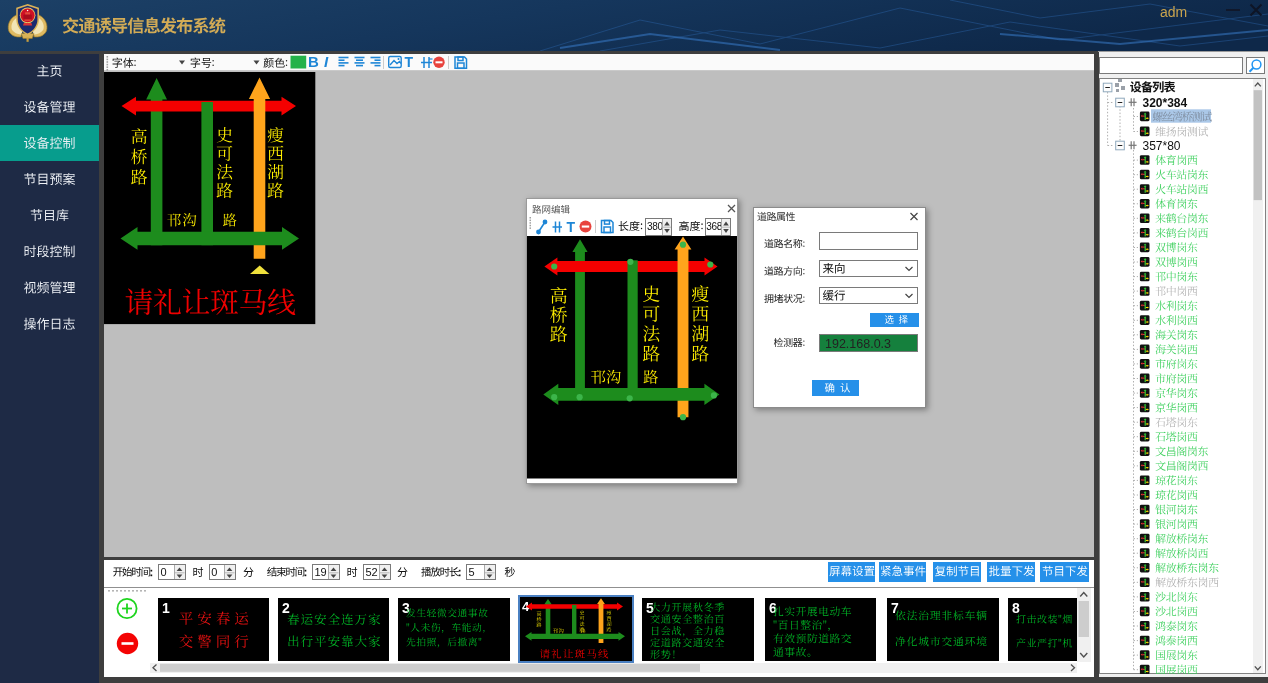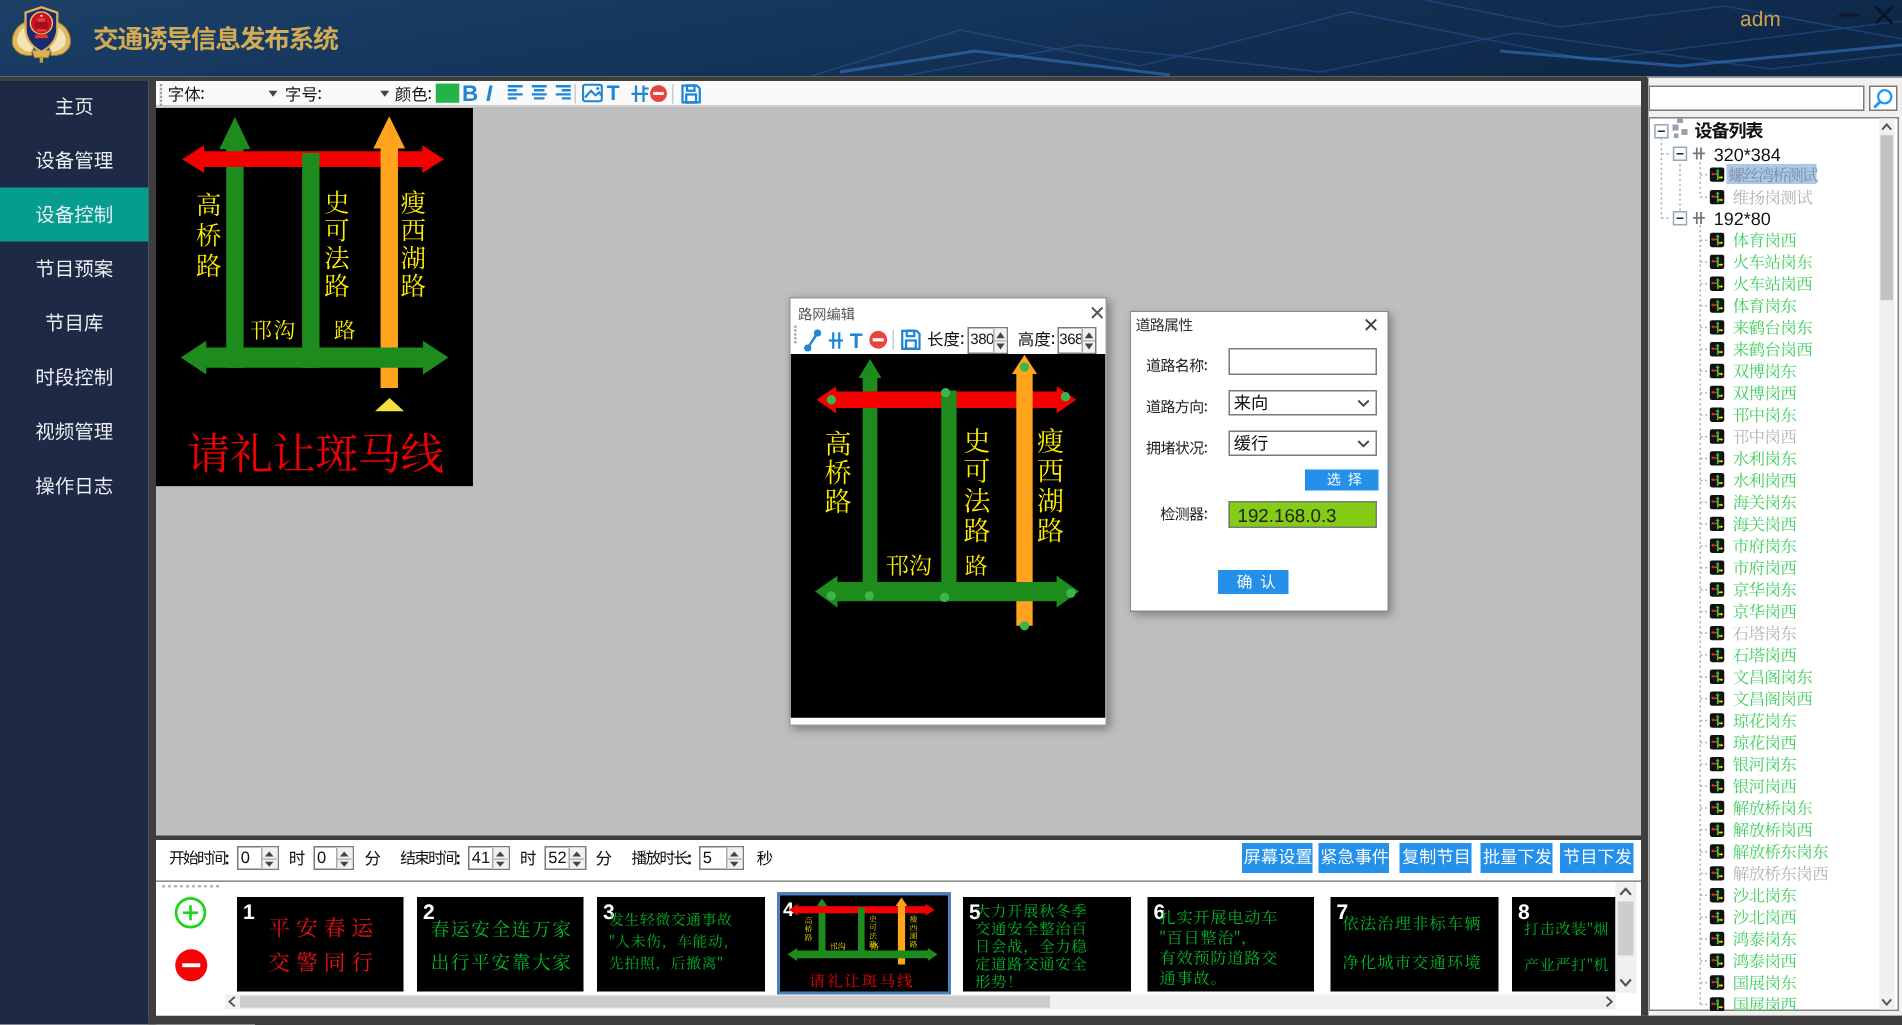--- a/index.html
+++ b/index.html
@@ -346,21 +346,21 @@
       <path d="M905.5 293.5 L909 297 L912.5 293.5" stroke="#444" stroke-width="1.2" fill="none"></path>
     </g>
   </svg>
 <div style="position:absolute;left:870px;top:313.2px;width:49px;height:13.5px;background:#2590e9;"></div>
 <svg style="position:absolute;left:870px;top:313.2px;" width="49" height="13.5" viewBox="0 0 49 13.5">
     <g transform="translate(-870 -313.2)">
       <use href="#s9009" transform="translate(884.5 323.2) scale(0.00950)" fill="#fff"></use>
       <use href="#s62e9" transform="translate(898.5 323.2) scale(0.00950)" fill="#fff"></use>
     </g>
   </svg>
-<div style="position:absolute;left:819px;top:334px;width:99px;height:17.6px;background:#84cc16;border:1px solid #7a7a7a;font-size:12.5px;color:#222;padding:2px 0 0 5px;">192.168.0.3</div>
+<div style="position:absolute;left:819px;top:334px;width:99px;height:17.6px;background:#15803d;border:1px solid #7a7a7a;font-size:12.5px;color:#222;padding:2px 0 0 5px;">192.168.0.3</div>
 <div style="position:absolute;left:811.5px;top:379.7px;width:47.5px;height:16px;background:#2590e9;"></div>
 <svg style="position:absolute;left:811.5px;top:379.7px;" width="47.5" height="16" viewBox="0 0 47.5 16">
     <g transform="translate(-811.5 -379.7)">
       <use href="#s786e" transform="translate(824.0 391.4) scale(0.01050)" fill="#fff"></use>
       <use href="#s8ba4" transform="translate(839.5 391.4) scale(0.01050)" fill="#fff"></use>
     </g>
   </svg>
 <div style="position:absolute;left:104px;top:556.8px;width:990px;height:3px;background:#3e3e3e;"></div>
 <div style="position:absolute;left:104px;top:559.8px;width:990px;height:27px;background:#fff;"></div>
 <svg style="position:absolute;left:104px;top:559.8px;" width="450" height="27" viewBox="0 0 450 27">
@@ -408,21 +408,21 @@
 <svg style="position:absolute;left:224.3px;top:564.5px;" width="11" height="14.0" viewBox="0 0 11 14.0">
     <g transform="translate(-224.3 -564.5)">
       <g transform="translate(224.3 564.5)" fill="#444">
         <path d="M2.6 6 L8.4 6 L5.5 2.6 Z"></path>
         <path d="M2.6 9.5 L8.4 9.5 L5.5 12.9 Z"></path>
         <line x1="0.5" y1="7.8" x2="10.5" y2="7.8" stroke="#ababab" stroke-width="0.8"></line>
       </g>
     </g>
   </svg>
 <div style="position:absolute;left:312px;top:563.5px;width:27.5px;height:16.5px;background:#fff;border:1px solid #7a7a7a;"></div>
-<div style="position:absolute;left:314.5px;top:565.5px;width:13.5px;height:12.5px;font-size:11px;color:#111;line-height:12.5px;">41</div>
+<div style="position:absolute;left:314.5px;top:565.5px;width:13.5px;height:12.5px;font-size:11px;color:#111;line-height:12.5px;">19</div>
 <div style="position:absolute;left:327.5px;top:564.5px;width:11px;height:14.0px;border-left:1px solid #ababab;background:#f0f0f0;"></div>
 <svg style="position:absolute;left:327.5px;top:564.5px;" width="11" height="14.0" viewBox="0 0 11 14.0">
     <g transform="translate(-327.5 -564.5)">
       <g transform="translate(327.5 564.5)" fill="#444">
         <path d="M2.6 6 L8.4 6 L5.5 2.6 Z"></path>
         <path d="M2.6 9.5 L8.4 9.5 L5.5 12.9 Z"></path>
         <line x1="0.5" y1="7.8" x2="10.5" y2="7.8" stroke="#ababab" stroke-width="0.8"></line>
       </g>
     </g>
   </svg>
@@ -1338,22 +1338,22 @@
         <rect x="1144.6000000000001" y="667.6" width="1.2" height="5.6" fill="#3c3"></rect>
         <rect x="1145.8000000000002" y="671.0000000000001" width="2.2" height="1" fill="#fd0"></rect>
         <path d="M1148.8000000000002 671.5000000000001 L1147.5 670.5000000000001 L1147.5 672.5000000000001 Z" fill="#fd0"></path>
       </g>
       <use href="#f56fd" transform="translate(1155.1 673.8) scale(0.01100)" fill="#3bcf5b"></use>
       <use href="#f5c55" transform="translate(1165.7 673.8) scale(0.01100)" fill="#3bcf5b"></use>
       <use href="#f5c97" transform="translate(1176.3 673.8) scale(0.01100)" fill="#3bcf5b"></use>
       <use href="#f897f" transform="translate(1186.9 673.8) scale(0.01100)" fill="#3bcf5b"></use>
     </g>
   </svg>
-<div style="position:absolute;left:1142.5px;top:95.5px;width:60px;height:12px;font-size:12px;color:#111;">320*384</div>
-<div style="position:absolute;left:1142.5px;top:138.5px;width:60px;height:12px;font-size:12px;color:#111;">192*80</div>
+<div style="position:absolute;left:1142.5px;top:95.5px;width:60px;height:12px;font-size:12px;color:#111;font-weight:bold;">320*384</div>
+<div style="position:absolute;left:1142.5px;top:138.5px;width:60px;height:12px;font-size:12px;color:#111;">357*80</div>
 <div style="position:absolute;left:1253.2px;top:78.7px;width:9.6px;height:594.7px;background:#f0f0f0;"></div>
 <svg style="position:absolute;left:1253.2px;top:78.7px;" width="9.6" height="594.7" viewBox="0 0 9.6 594.7">
     <g transform="translate(-1253.2 -78.7)">
       <g transform="translate(1253.2 78.7)">
         <path d="M1.8 7.2 L4.8 3.8 L7.8 7.2" stroke="#505050" stroke-width="1.3" fill="none"></path>
         <path d="M1.8 587.5 L4.8 590.9 L7.8 587.5" stroke="#505050" stroke-width="1.3" fill="none"></path>
         <rect x="0.6" y="11" width="8.4" height="110" fill="#c2c2c2"></rect>
       </g>
     </g>
   </svg>

